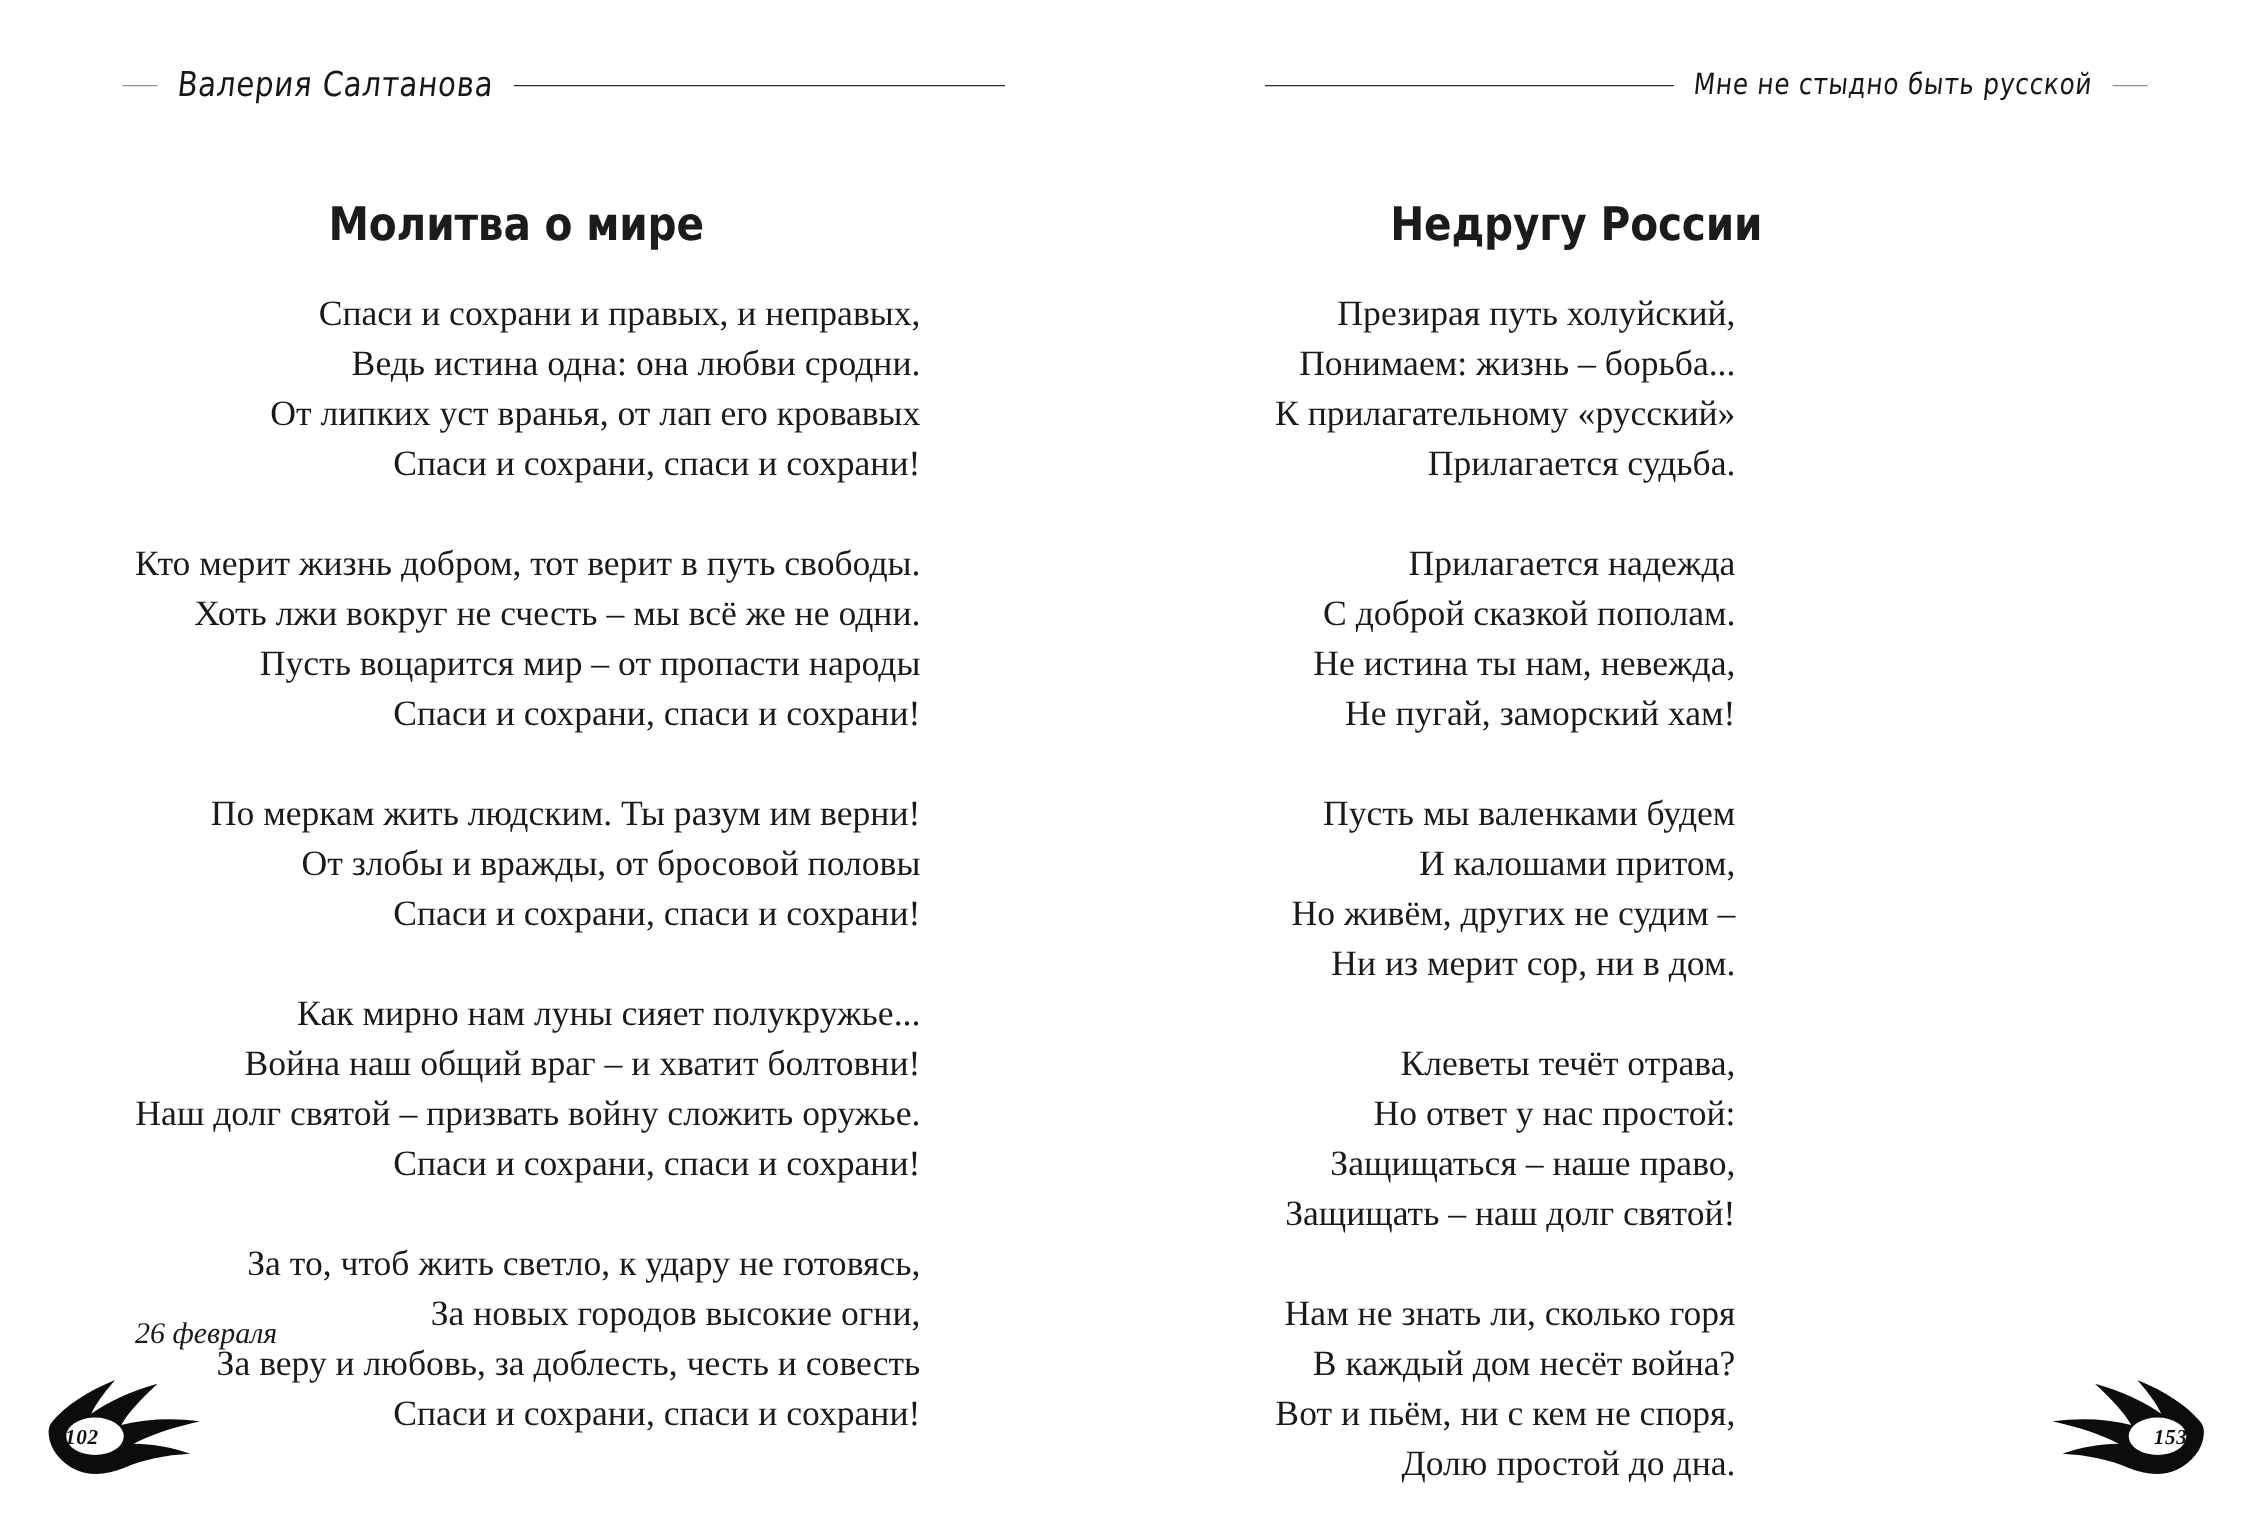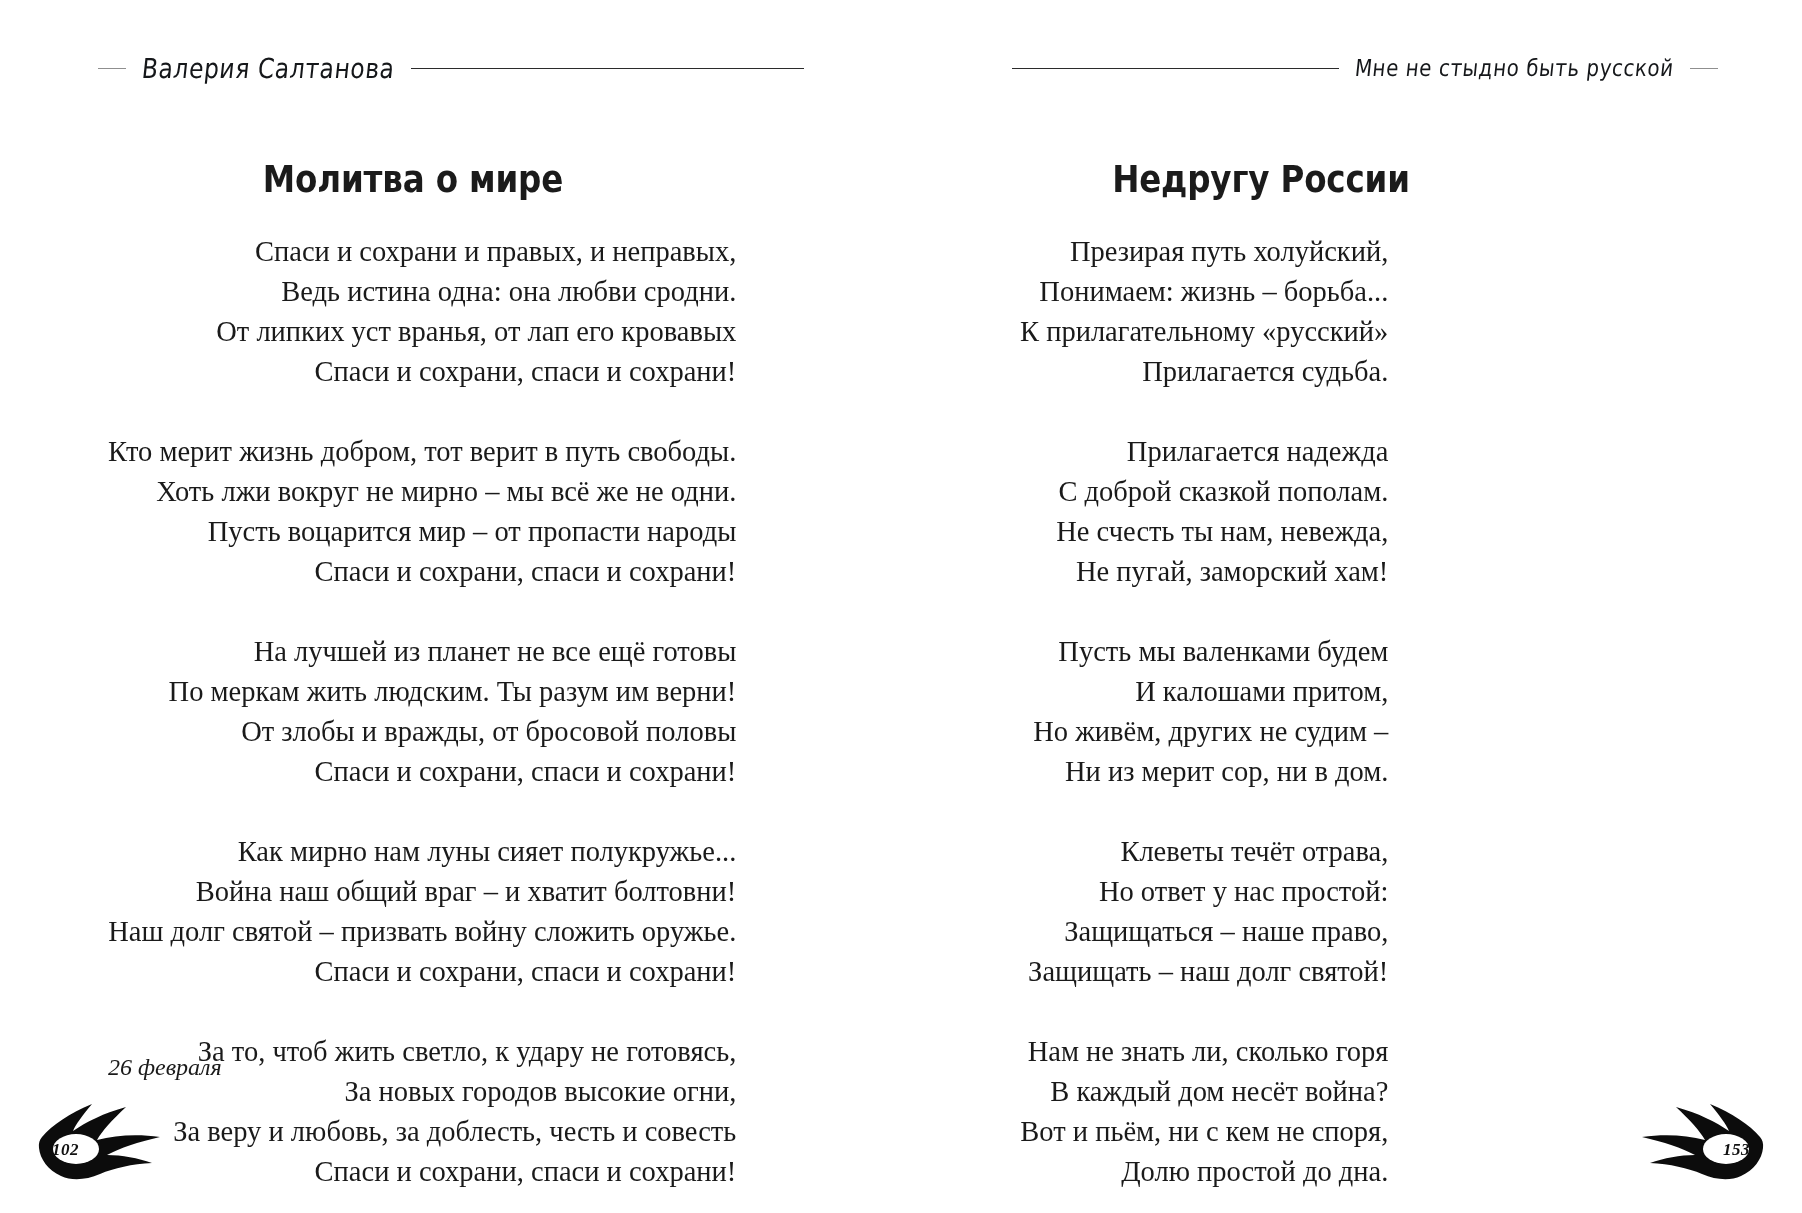--- a/index.html
+++ b/index.html
@@ -145,27 +145,26 @@
 
       <div class="stanza">
         <span class="line">Спаси и сохрани и правых, и неправых,</span>
         <span class="line">Ведь истина одна: она любви сродни.</span>
         <span class="line">От липких уст вранья, от лап его кровавых</span>
         <span class="line">Спаси и сохрани, спаси и сохрани!</span>
       </div>
 
       <div class="stanza">
         <span class="line">Кто мерит жизнь добром, тот верит в путь свободы.</span>
-        <span class="line">Хоть лжи вокруг не мирно – мы всё же не одни.</span>
+        <span class="line">Хоть лжи вокруг не счесть – мы всё же не одни.</span>
         <span class="line">Пусть воцарится мир – от пропасти народы</span>
         <span class="line">Спаси и сохрани, спаси и сохрани!</span>
       </div>
 
       <div class="stanza">
-        <span class="line">На лучшей из планет не все ещё готовы</span>
         <span class="line">По меркам жить людским. Ты разум им верни!</span>
         <span class="line">От злобы и вражды, от бросовой половы</span>
         <span class="line">Спаси и сохрани, спаси и сохрани!</span>
       </div>
 
       <div class="stanza">
         <span class="line">Как мирно нам луны сияет полукружье...</span>
         <span class="line">Война наш общий враг – и хватит болтовни!</span>
         <span class="line">Наш долг святой – призвать войну сложить оружье.</span>
         <span class="line">Спаси и сохрани, спаси и сохрани!</span>
@@ -207,21 +206,21 @@
       <div class="stanza">
         <span class="line">Презирая путь холуйский,</span>
         <span class="line">Понимаем: жизнь – борьба...</span>
         <span class="line">К прилагательному «русский»</span>
         <span class="line">Прилагается судьба.</span>
       </div>
 
       <div class="stanza">
         <span class="line">Прилагается надежда</span>
         <span class="line">С доброй сказкой пополам.</span>
-        <span class="line">Не счесть ты нам, невежда,</span>
+        <span class="line">Не истина ты нам, невежда,</span>
         <span class="line">Не пугай, заморский хам!</span>
       </div>
 
       <div class="stanza">
         <span class="line">Пусть мы валенками будем</span>
         <span class="line">И калошами притом,</span>
         <span class="line">Но живём, других не судим –</span>
         <span class="line">Ни из мерит сор, ни в дом.</span>
       </div>
 

